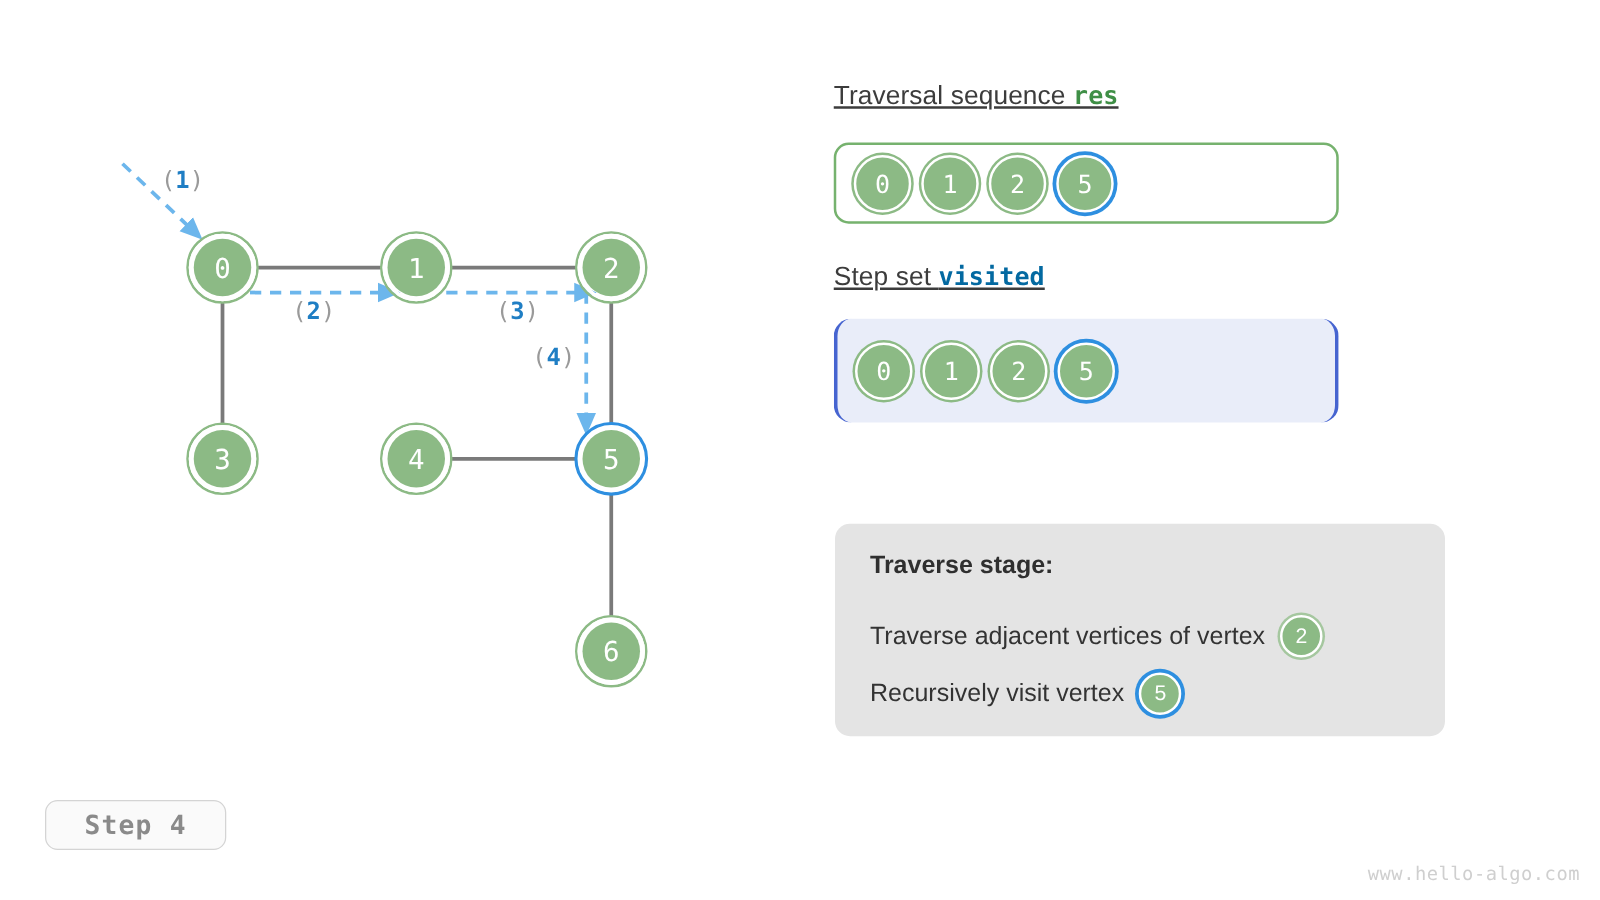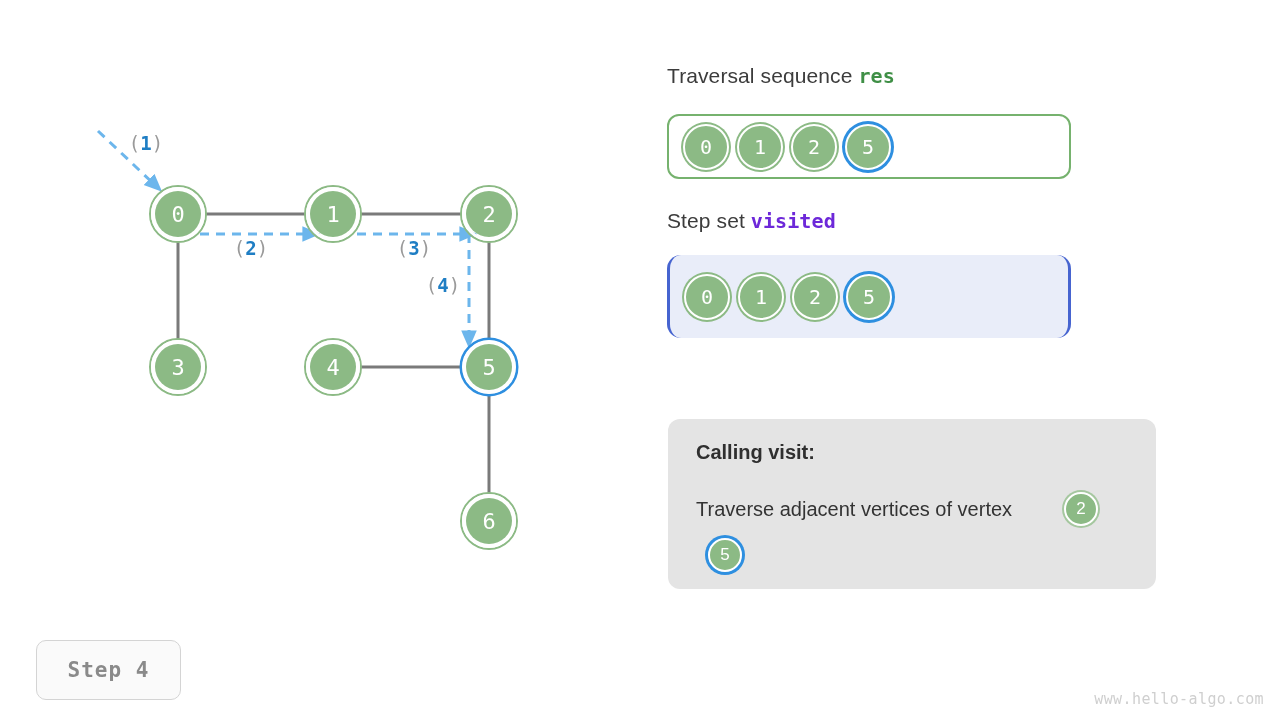--- a/index.html
+++ b/index.html
@@ -34,28 +34,29 @@
     width: 600px;
     height: 720px;
   }
 
   .panel-caption {
     position: absolute;
     font-size: 21px;
     color: #3c3c3c;
     white-space: nowrap;
     letter-spacing: 0.1px;
+    text-decoration: underline;
   }
   .code-token {
     font-family: "DejaVu Sans Mono", monospace;
     font-weight: bold;
     font-size: 20px;
   }
   .token-green { color: #3f8f46; }
-  .token-blue  { color: #6d28d9; }
+  .token-blue  { color: #0369a1; }
 
   
   #res-box {
     position: absolute;
     left: 1px;
     top: 114px;
     width: 404px;
     height: 65px;
     border: 2px solid #76b26e;
     border-radius: 12px;
@@ -129,21 +130,21 @@
   }
   .stage-line {
     position: absolute;
     left: 28px;
     display: flex;
     align-items: center;
     font-size: 20px;
     color: #333333;
     white-space: nowrap;
   }
-  #stage-line-1 { top: 73px; gap: 40px; }
+  #stage-line-1 { top: 73px; }
   #stage-line-2 { top: 119px; }
 
   .mini-chip {
     width: 34px;
     height: 34px;
     border-radius: 50%;
     background: #8cba85;
     border: 2px solid #ffffff;
     box-shadow: 0 0 0 2px #a5c79f;
     color: #ffffff;
@@ -159,21 +160,21 @@
   .mini-chip.active {
     box-shadow: 0 0 0 3px #2e8fe0;
   }
 
   
   #step-badge {
     position: absolute;
     left: 36px;
     top: 640px;
     width: 145px;
-    height: 60px;
+    height: 40px;
     border: 1px solid #d4d4d4;
     border-radius: 10px;
     background: #fafafa;
     display: flex;
     align-items: center;
     justify-content: center;
     font-family: "DejaVu Sans Mono", monospace;
     font-size: 21px;
     font-weight: bold;
     color: #8a8a8a;
@@ -296,28 +297,29 @@
   <div id="visited-box">
     <div class="chip-row" id="visited-chip-row">
         <div class="vchip">0</div>
         <div class="vchip">1</div>
         <div class="vchip">2</div>
         <div class="vchip active">5</div>
       </div>
   </div>
 
   <div id="stage-card">
-    <div id="stage-title">Calling visit:</div>
+    <div id="stage-title">Traverse stage:</div>
 
     <div class="stage-line" id="stage-line-1">
       <span>Traverse adjacent vertices of vertex</span>
       <span class="mini-chip">2</span>
     </div>
 
     <div class="stage-line" id="stage-line-2">
+      <span>Recursively visit vertex</span>
       <span class="mini-chip active">5</span>
     </div>
   </div>
 </div>
 
 <div id="step-badge">Step 4</div>
 
 <div id="watermark">www.hello-algo.com</div>
 
 </body></html>

